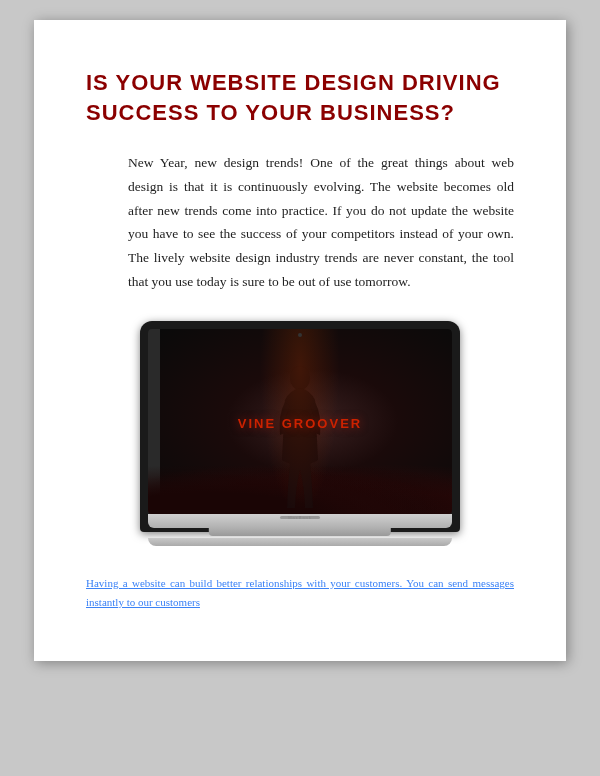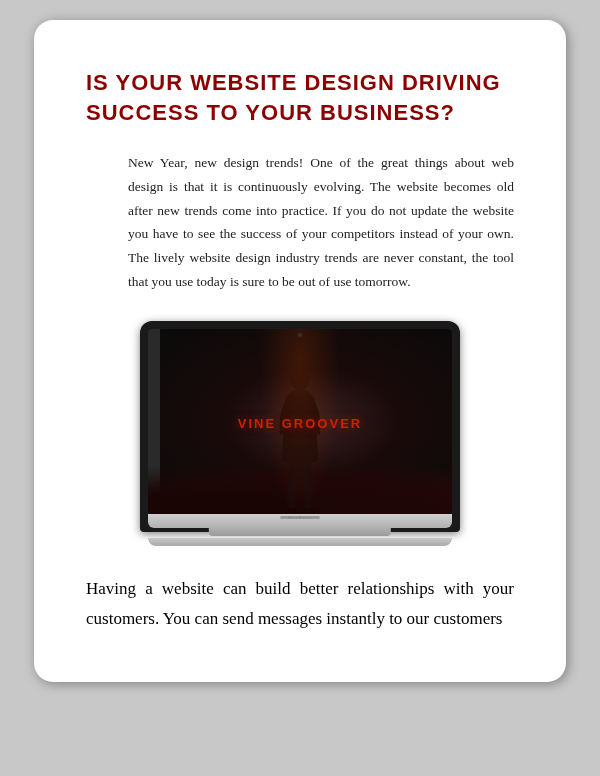--- a/index.html
+++ b/index.html
@@ -17,21 +17,20 @@
       padding: 20px;
       font-family: Georgia, 'Times New Roman', serif;
     }
 
     .page-container {
       width: 532px;
       background: #ffffff;
       box-shadow: 2px 2px 12px rgba(0,0,0,0.35);
       padding: 48px 52px 48px 52px;
       position: relative;
-      border-radius: 19px;
     }
 
     .page-title {
       font-family: 'Arial Black', Arial, sans-serif;
       font-size: 22px;
       font-weight: 900;
       color: #8b0000;
       text-transform: uppercase;
       letter-spacing: 1px;
       line-height: 1.35;
@@ -175,24 +174,25 @@
       height: 8px;
       background: linear-gradient(to bottom, #c8c8c8, #aaa);
       border-radius: 0 0 8px 8px;
       width: 95%;
       margin-left: auto;
       margin-right: auto;
     }
 
     .body-text-2 {
       font-family: Georgia, 'Times New Roman', serif;
-      font-size: 17px;
-      color: #000000;
+      font-size: 11px;
+      color: #3b82f6;
       line-height: 1.75;
       text-align: justify;
+      text-decoration: underline;
     }
 
     .screen-camera-dot {
       position: absolute;
       top: 4px;
       left: 50%;
       transform: translateX(-50%);
       width: 4px;
       height: 4px;
       background: #333;

